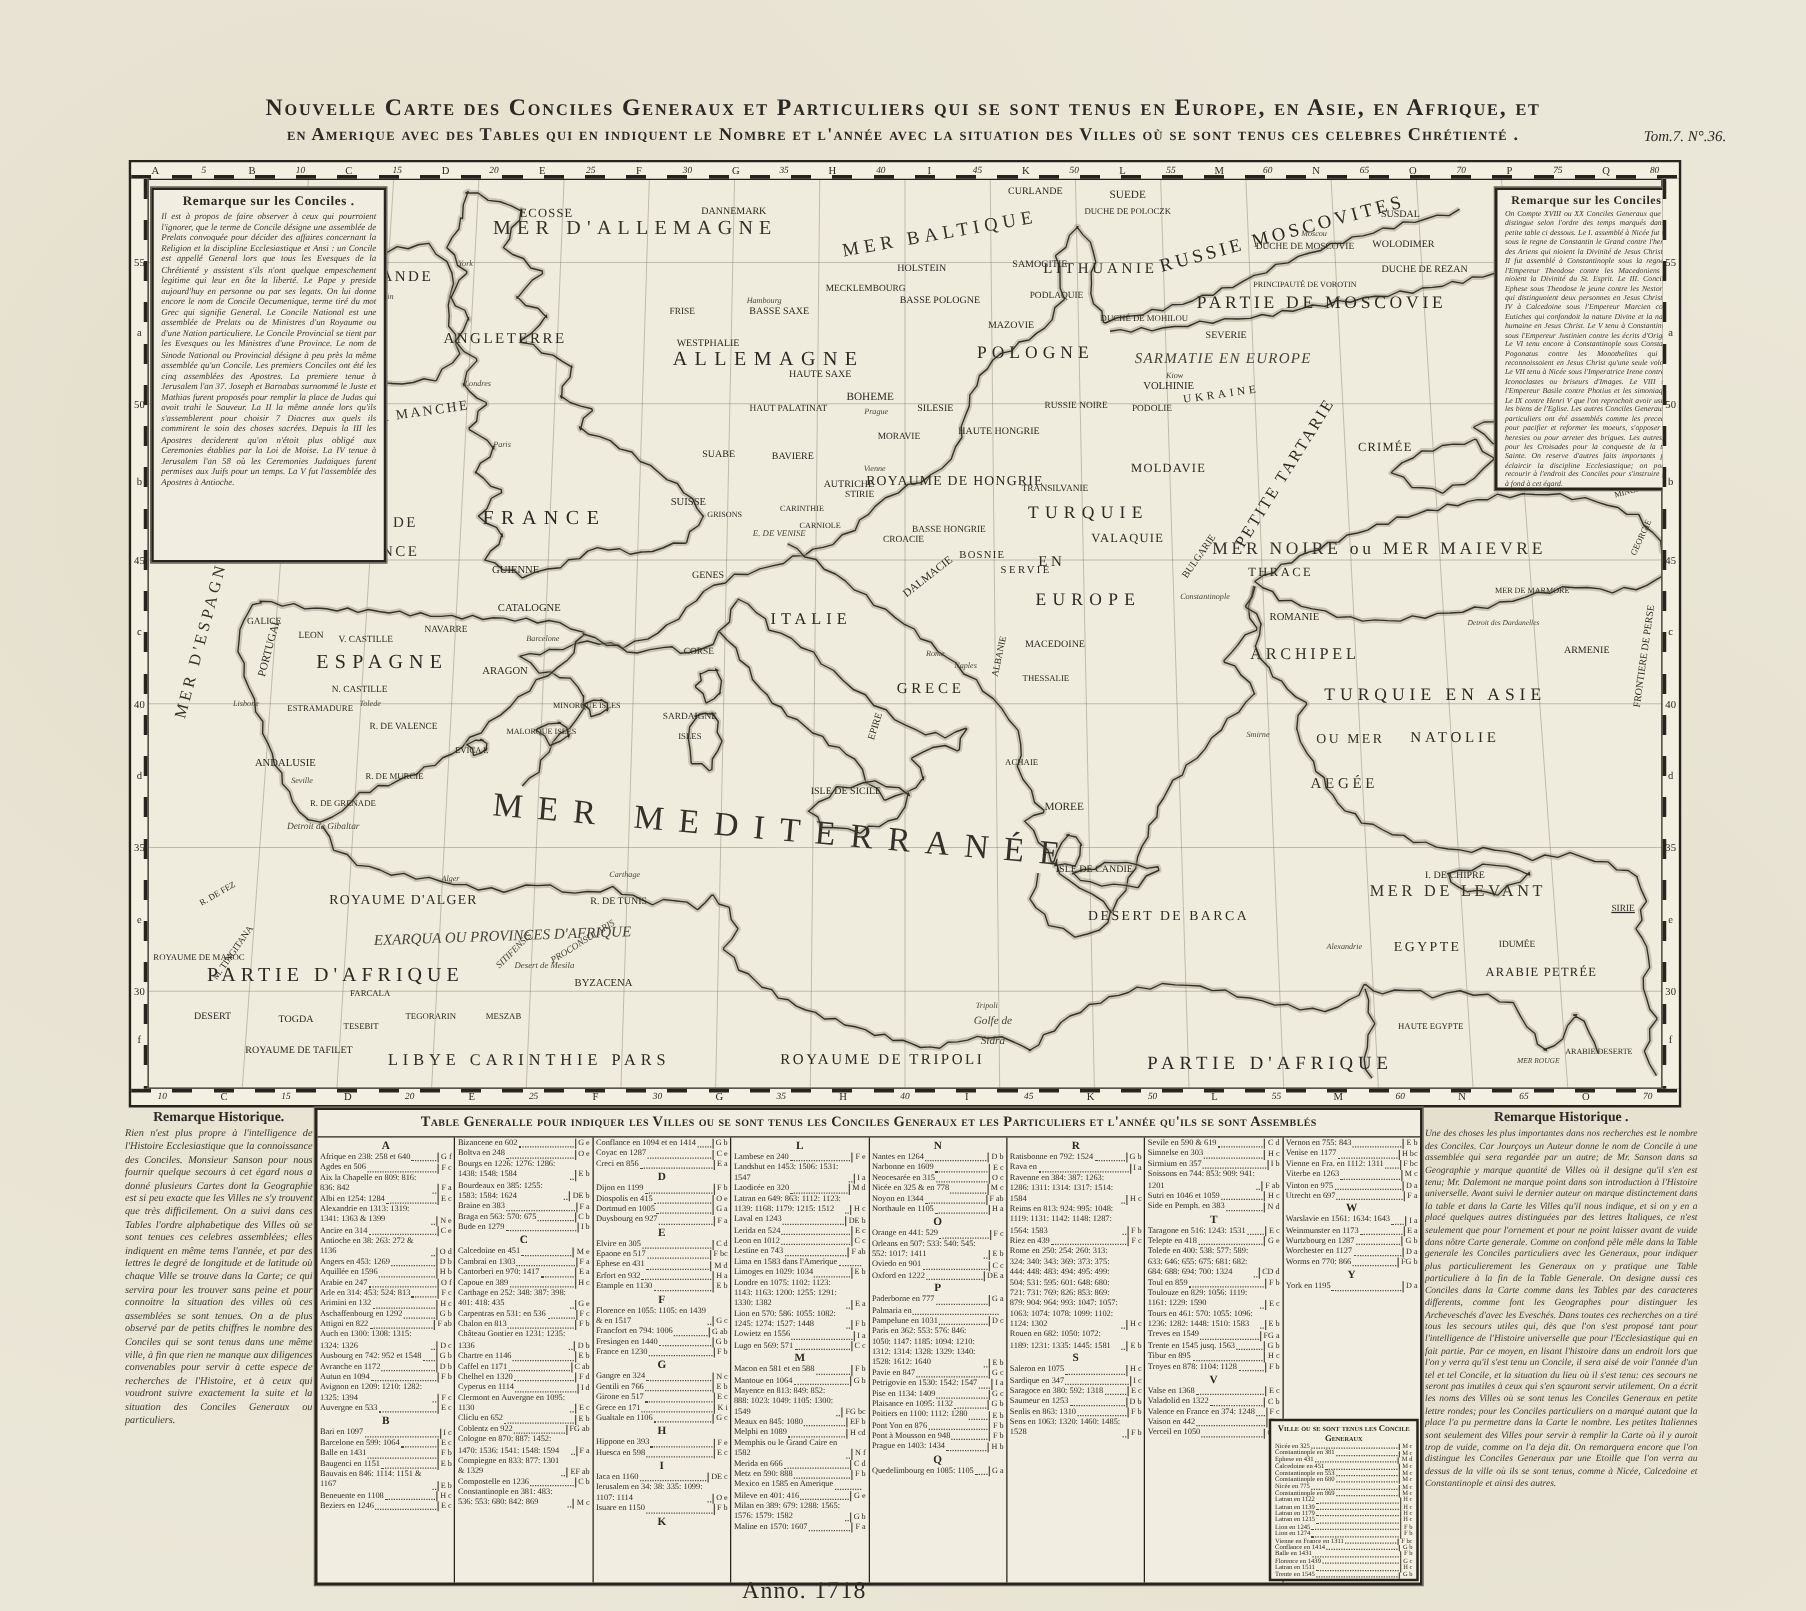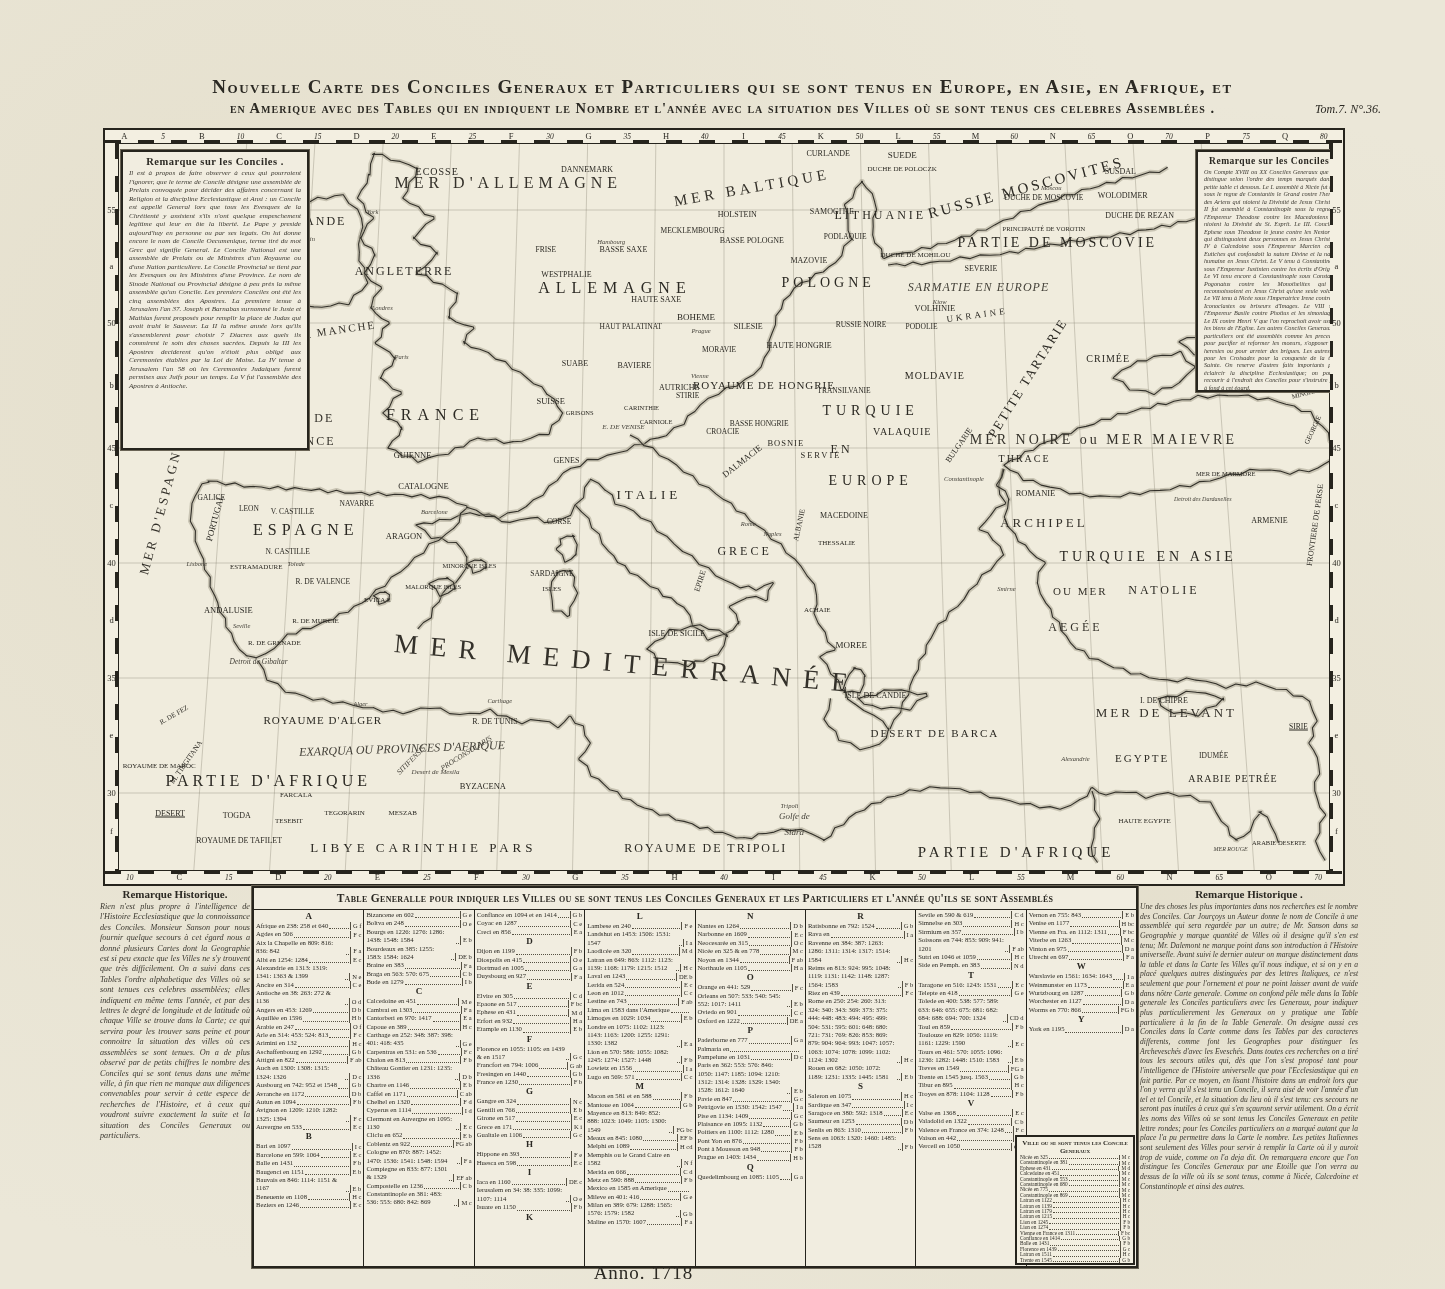--- a/index.html
+++ b/index.html
@@ -60,21 +60,21 @@
   #gen-box .trow{font-size:5.3px;line-height:1.02;}
   #gen-box .tm{font-size:5.2px;}
   #anno{position:absolute;left:0;top:1262px;width:1287px;text-align:center;font-size:19px;letter-spacing:1px;}
 </style>
 </head>
 <body>
 <div id="page">
 
   <div id="title-block">
     <div id="title-line1" class="sc">Nouvelle Carte des Conciles Generaux et Particuliers qui se sont tenus en Europe, en Asie, en Afrique, et</div>
-    <div id="title-line2" class="sc">en Amerique avec des Tables qui en indiquent le Nombre et l'année avec la situation des Villes où se sont tenus ces celebres Assemblées .</div>
+    <div id="title-line2" class="sc">en Amerique avec des Tables qui en indiquent le Nombre et l'année avec la situation des Villes où se sont tenus ces celebres Chrétienté .</div>
     <div id="title-tome">Tom.7. N°.36.</div>
   </div>
 
   <div id="mapframe">
     <div class="band" id="band-top">
         <span class="tick" style="left: 1.5625%; top: 45%;">A</span>
         <span class="tick" style="left: 4.6875%; top: 45%; font-style: italic; font-size: 7.5px;">5</span>
         <span class="tick" style="left: 7.8125%; top: 45%;">B</span>
         <span class="tick" style="left: 10.9375%; top: 45%; font-style: italic; font-size: 7.5px;">10</span>
         <span class="tick" style="left: 14.0625%; top: 45%;">C</span>
@@ -364,21 +364,21 @@
           <div class="map-label sm" style="left: 91.4%; top: 45.3%; font-size: 6.5px; transform: translate(-50%, -50%);">MER DE MARMORE</div>
           <div class="map-label sm" style="left: 98.3%; top: 34.2%; font-size: 6.5px; transform: translate(-50%, -50%) rotate(-15deg);">MINGRELIE</div>
           <div class="map-label sm" style="left: 31.1%; top: 79.4%; font-size: 8px; transform: translate(-50%, -50%);">R. DE TUNIS</div>
           <div class="map-label sm it" style="left: 24.2%; top: 84.8%; font-size: 7.5px; transform: translate(-50%, -50%) rotate(-45deg);">SITIFENSIS</div>
           <div class="map-label sm it" style="left: 28.7%; top: 83.8%; font-size: 7.5px; transform: translate(-50%, -50%) rotate(-32deg);">PROCONSULARIS</div>
           <div class="map-label sm" style="left: 30.1%; top: 88.3%; font-size: 8.5px; transform: translate(-50%, -50%);">BYZACENA</div>
           <div class="map-label it" style="left: 26.2%; top: 86.4%; font-size: 7px; transform: translate(-50%, -50%);">Desert de Mesila</div>
           <div class="map-label sm" style="left: 3.4%; top: 85.6%; font-size: 7px; transform: translate(-50%, -50%);">ROYAUME DE MAROC</div>
           <div class="map-label sm" style="left: 5.6%; top: 85%; font-size: 7.5px; transform: translate(-50%, -50%) rotate(-55deg);">M. TINGITANA</div>
           <div class="map-label sm" style="left: 4.6%; top: 78.6%; font-size: 7px; transform: translate(-50%, -50%) rotate(-30deg);">R. DE FEZ</div>
-          <div class="map-label sm" style="left: 4.3%; top: 92%; font-size: 8px; transform: translate(-50%, -50%); text-decoration: underline;">DESERT</div>
+          <div class="map-label sm" style="left: 4.3%; top: 92%; font-size: 8px; transform: translate(-50%, -50%);">DESERT</div>
           <div class="map-label sm" style="left: 9.8%; top: 92.3%; font-size: 8px; transform: translate(-50%, -50%);">TOGDA</div>
           <div class="map-label sm" style="left: 14.1%; top: 93.1%; font-size: 7px; transform: translate(-50%, -50%);">TESEBIT</div>
           <div class="map-label sm" style="left: 18.7%; top: 92%; font-size: 7px; transform: translate(-50%, -50%);">TEGORARIN</div>
           <div class="map-label sm" style="left: 23.5%; top: 92%; font-size: 7px; transform: translate(-50%, -50%);">MESZAB</div>
           <div class="map-label sm" style="left: 10%; top: 95.8%; font-size: 8px; transform: translate(-50%, -50%);">ROYAUME DE TAFILET</div>
           <div class="map-label sm" style="left: 14.7%; top: 89.6%; font-size: 7px; transform: translate(-50%, -50%);">FARCALA</div>
           <div class="map-label sm" style="left: 84.7%; top: 93.1%; font-size: 7px; transform: translate(-50%, -50%);">HAUTE EGYPTE</div>
           <div class="map-label sm" style="left: 90.4%; top: 84.1%; font-size: 7.5px; transform: translate(-50%, -50%);">IDUMÉE</div>
           <div class="map-label sm" style="left: 97.4%; top: 80.1%; font-size: 7.5px; transform: translate(-50%, -50%); text-decoration: underline;">SIRIE</div>
           <div class="map-label sm" style="left: 95.8%; top: 96%; font-size: 6.5px; transform: translate(-50%, -50%);">ARABIE DESERTE</div>

